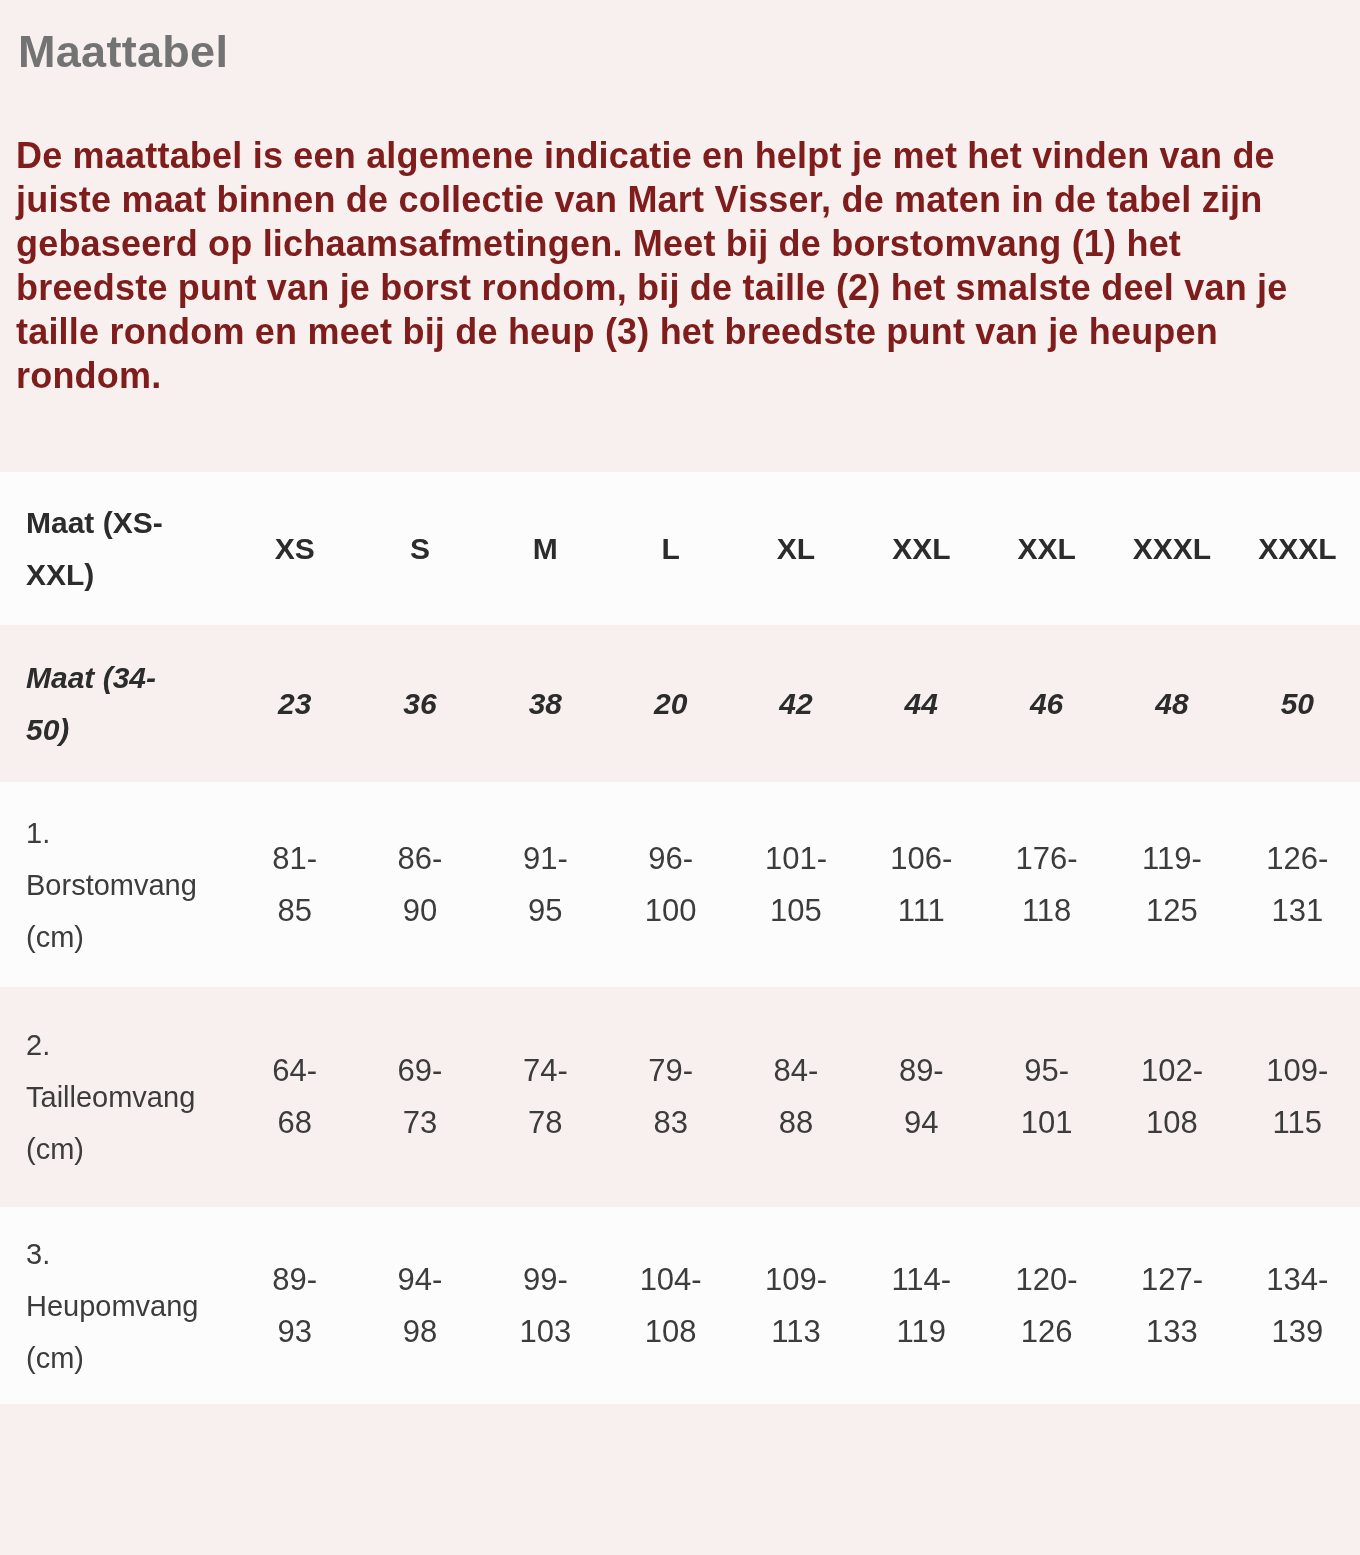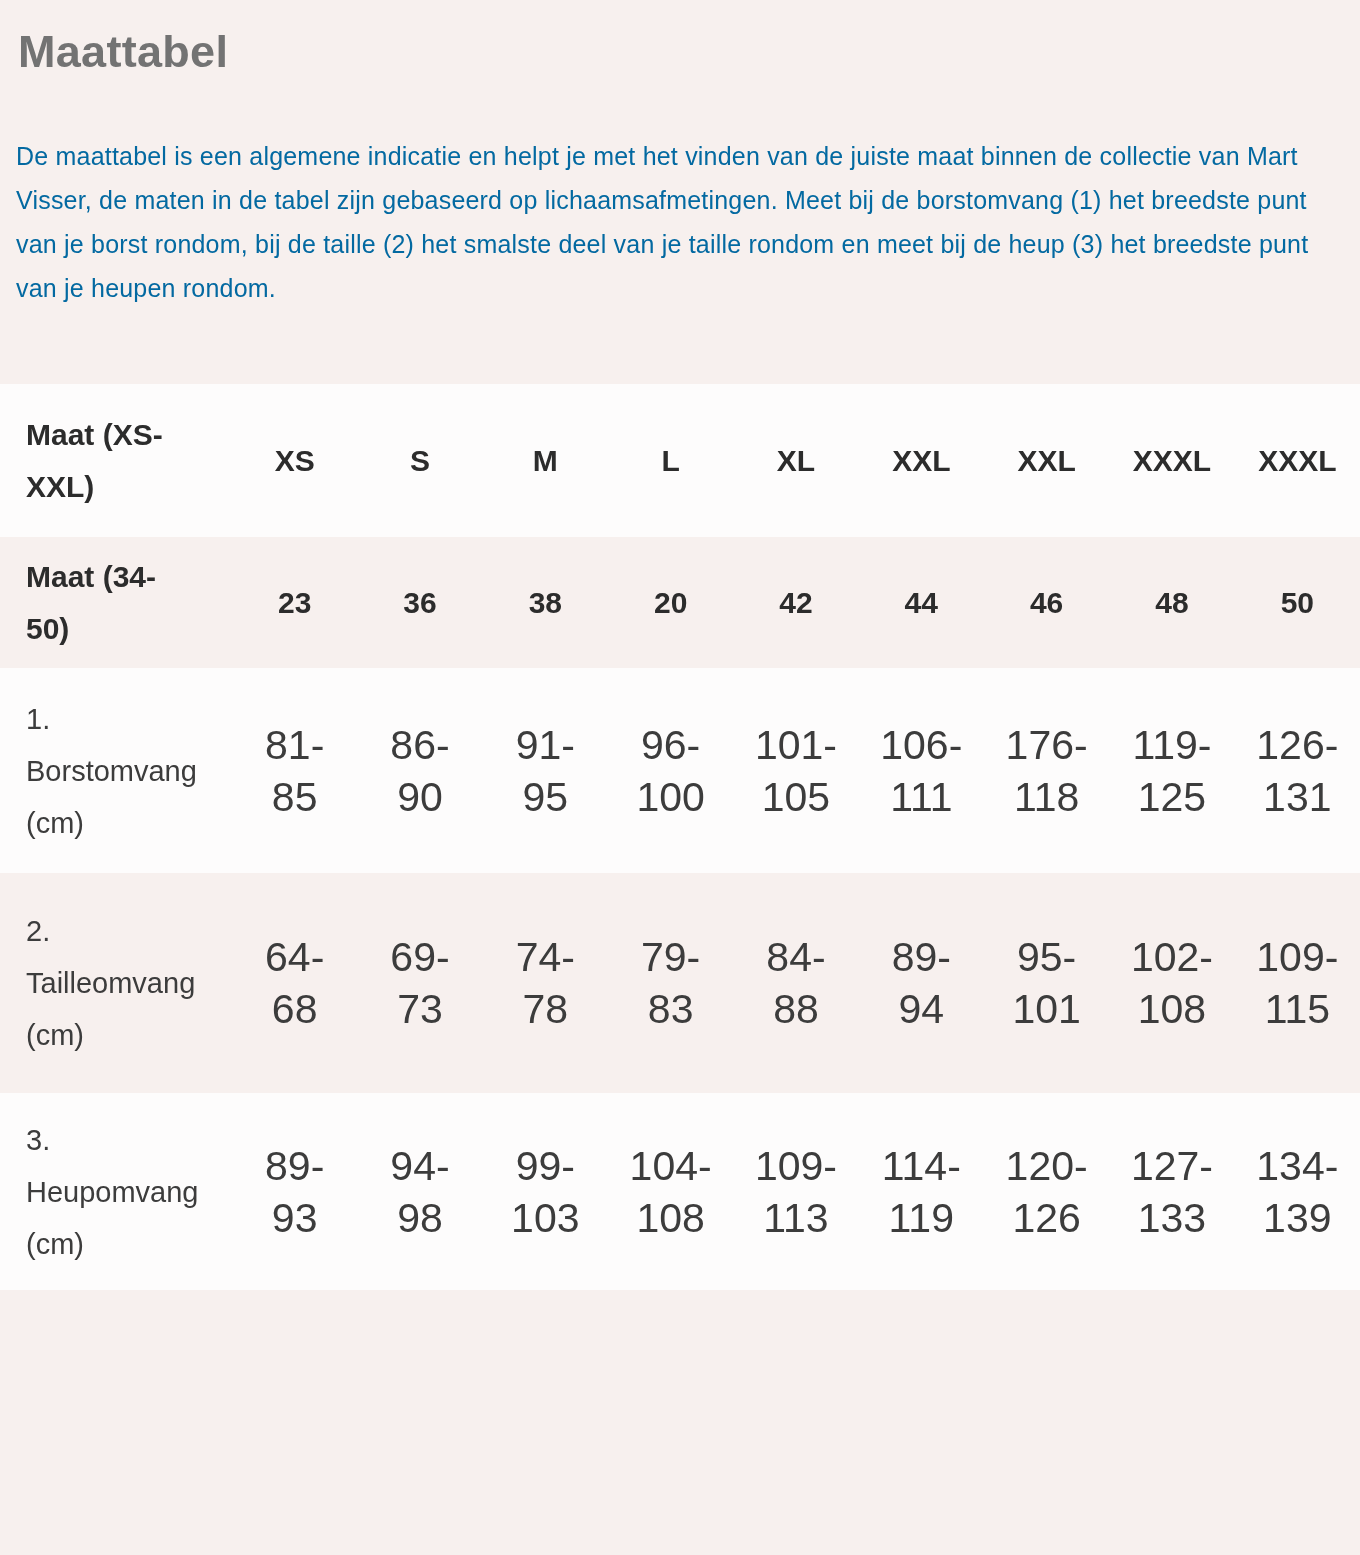--- a/index.html
+++ b/index.html
@@ -18,58 +18,58 @@
   .page-title {
     margin: 0 0 0 2px;
     font-size: 45px;
     font-weight: 700;
     letter-spacing: 0.3px;
     color: #737373;
   }
   .para {
     margin: 0;
     max-width: 1300px;
-    font-size: 25px;
+    font-size: 36px;
     line-height: 44px;
-    font-weight: 400;
+    font-weight: 700;
     letter-spacing: 0.2px;
-    color: #0369a1;
+    color: #7f1d1d;
   }
   .para.intro  { margin-top: 56px; }
   .para.advice { margin-top: 44px; }
 
   .size-table {
     width: 1360px;
     margin-top: 74px;
     border-collapse: collapse;
     table-layout: fixed;
   }
   .col-label { width: 232px; }
   tr.white { background: #fdfcfc; }
   tr.pink  { background: transparent; }
   .row-h1 { height: 153px; }
-  .row-h2 { height: 131px; }
+  .row-h2 { height: 157px; font-style: italic; }
   .row-h3 { height: 205px; }
   .row-h4 { height: 220px; }
   .row-h5 { height: 197px; }
 
   .row-label {
     text-align: left;
     vertical-align: middle;
     padding-left: 26px;
     font-size: 29px;
     line-height: 52px;
     white-space: pre-line;
     font-weight: 400;
     color: #3c3c3c;
   }
   .cell {
     text-align: center;
     vertical-align: middle;
-    font-size: 41px;
+    font-size: 31px;
     line-height: 52px;
     white-space: pre-line;
     font-weight: 400;
     color: #3c3c3c;
   }
   .bold-row .row-label,
   .bold-row .cell {
     font-weight: 700;
     color: #2c2c2c;
     font-size: 30px;

